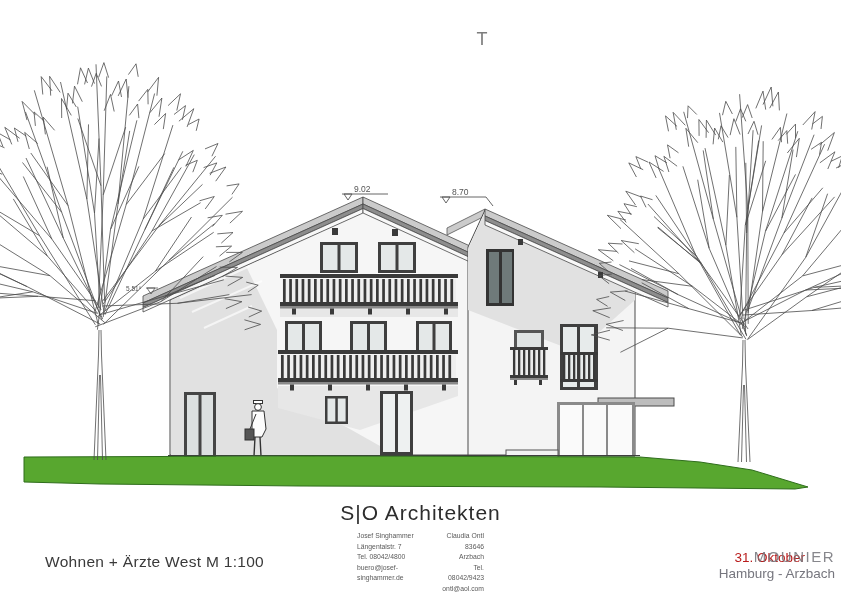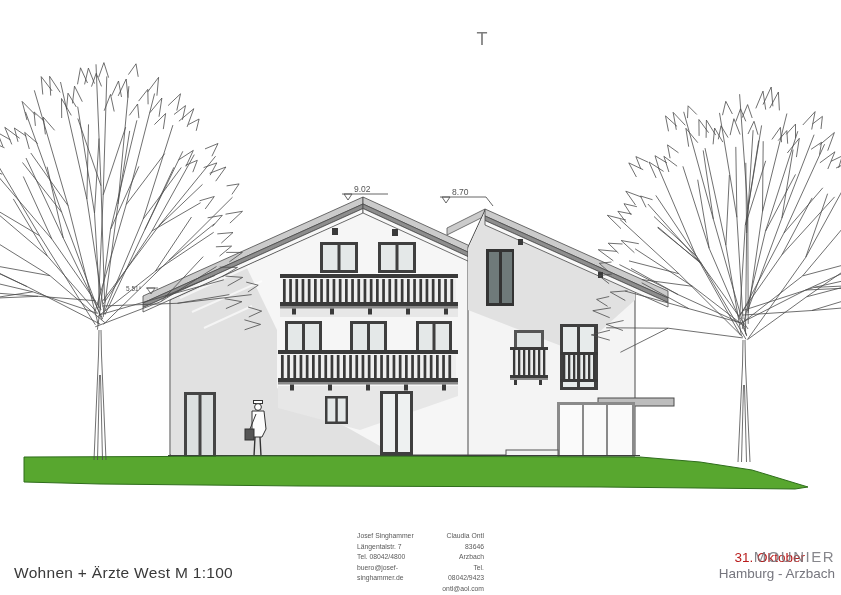--- a/index.html
+++ b/index.html
@@ -4,21 +4,21 @@
 <style>
   html,body{margin:0;padding:0;background:#ffffff;}
   .page{position:relative;width:841px;height:595px;background:#ffffff;overflow:hidden;
         font-family:"Liberation Sans",sans-serif;}
   .page svg{position:absolute;left:0;top:0;}
   .brand{position:absolute;left:0;top:501px;width:841px;text-align:center;
          font-size:21px;letter-spacing:1px;color:#2d2d2d;font-weight:400;}
   .contacts{position:absolute;left:357px;top:531px;width:127px;display:flex;
             justify-content:space-between;font-size:6.8px;line-height:10.6px;color:#5a5a5a;}
   .contacts .col2{text-align:right;}
-  .sheet-title{position:absolute;left:14px;top:553px;font-size:15.5px;color:#3a3a3a;letter-spacing:.3px;margin-top:11px;}
+  .sheet-title{position:absolute;left:45px;top:553px;font-size:15.5px;color:#3a3a3a;letter-spacing:.3px;}
   .stamp{position:absolute;right:6px;top:550px;text-align:right;font-size:13.5px;
          line-height:15.5px;color:#76767e;}
   .stamp .line1{position:relative;height:16px;}
   .stamp .date{position:absolute;right:30px;top:0;color:#b91c1c;white-space:nowrap;text-align:center;}
   .stamp .mark{position:absolute;right:0;top:-1px;font-size:15px;letter-spacing:1.5px;
                color:rgba(118,118,124,.88);white-space:nowrap;margin-left:23px;}
   text{font-family:"Liberation Sans",sans-serif;}
 </style>
 </head>
 <body>
@@ -645,20 +645,21 @@
         <path d="M888.4,312 L870.4,309.1" fill="none" stroke="#4b4b4b" stroke-width="0.8"></path>
         <path d="M902.9,321.9 L888.8,327.9" fill="none" stroke="#4b4b4b" stroke-width="0.8"></path>
         <path d="M902.9,321.9 L888.1,318" fill="none" stroke="#4b4b4b" stroke-width="0.8"></path>
         <path d="M881.4,335.4 L868.2,340.6" fill="none" stroke="#4b4b4b" stroke-width="0.8"></path>
         <path d="M881.4,335.4 L868,330.6" fill="none" stroke="#4b4b4b" stroke-width="0.8"></path>
       </g>
 
   <text x="482" y="45" text-anchor="middle" font-size="18" fill="#7d7d7d">T</text>
 </svg>
 
+<div class="brand">S|O Architekten</div>
 
 <div class="contacts">
   <div class="col1">
     <div>Josef Singhammer</div>
     <div>Längentalstr. 7</div>
     <div>Tel. 08042/4800</div>
     <div>buero@josef-singhammer.de</div>
   </div>
   <div class="col2">
     <div>Claudia Ontl</div>

